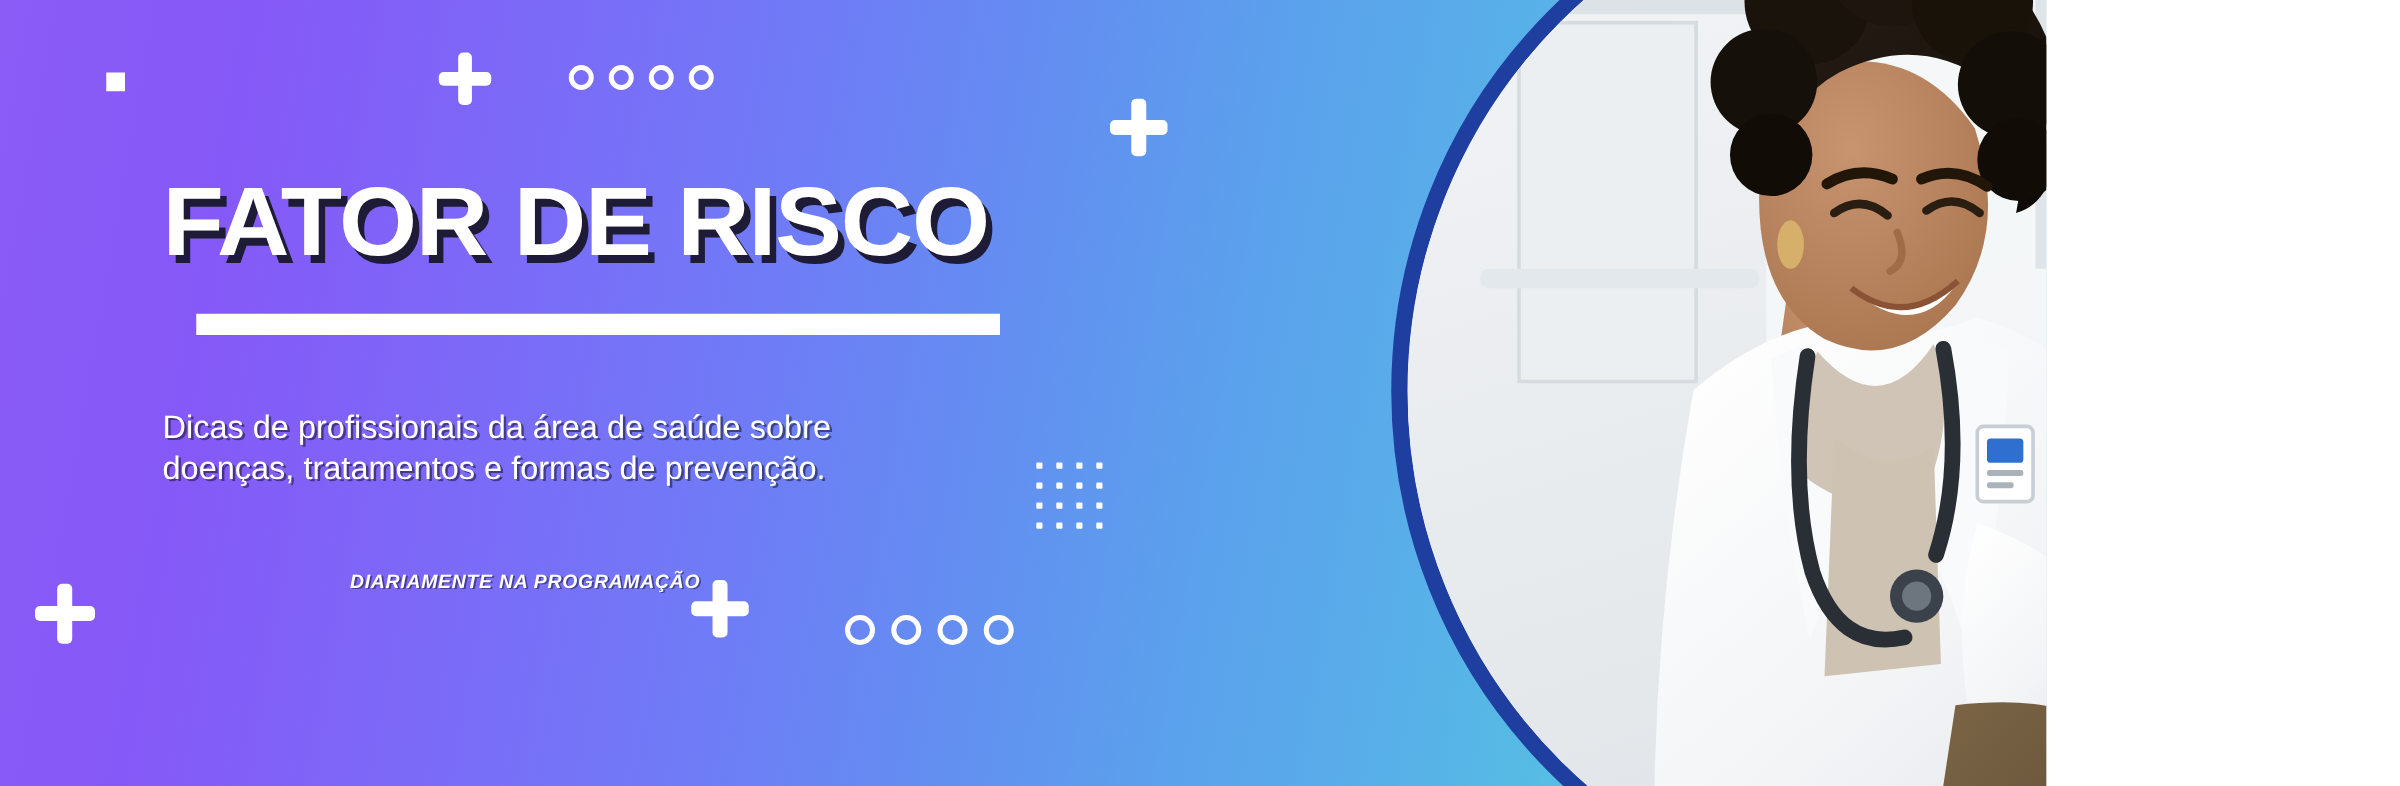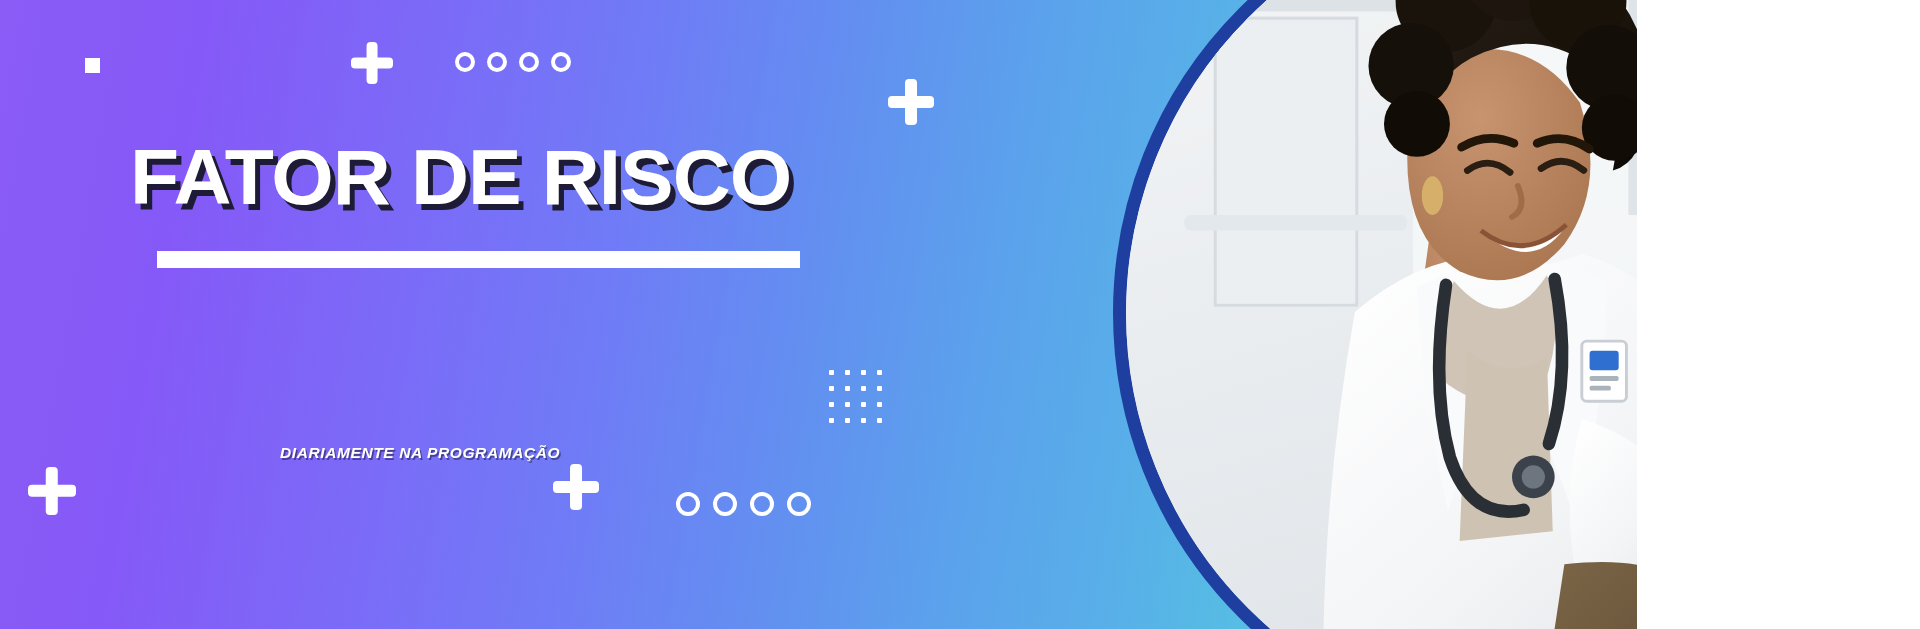--- a/index.html
+++ b/index.html
@@ -156,21 +156,21 @@
     bottom: 24px;
     font-family: "DejaVu Sans", sans-serif;
     font-size: 17px;
     font-weight: bold;
     font-style: italic;
     color: #FFC400;
     letter-spacing: -0.5px;
     line-height: 1;
   }
   .logo-caption {
-    margin-top: 14px;
+    margin-top: 27px;
     font-size: 15.5px;
     font-style: italic;
     font-weight: bold;
     letter-spacing: 0.6px;
     color: #ffffff;
     text-shadow: 1.5px 1.5px 0 rgba(20,18,48,0.5);
     white-space: nowrap;
   }
 
   
@@ -237,20 +237,21 @@
       <i></i>
       <i></i>
   </span>
 
   <div class="content">
 
     <h1 class="title">FATOR DE RISCO</h1>
 
     <div class="title-rule"></div>
 
+    <p class="subtitle">Dicas de profissionais da área de saúde sobre doenças, tratamentos e formas de prevenção.</p>
 
     <div class="logo-wrap">
       <div class="logo-caption">DIARIAMENTE NA PROGRAMAÇÃO</div>
     </div>
   </div>
 
   <div class="photo-ring">
     <div class="photo-inner">
       <svg class="photo-svg" viewBox="0 0 862 862" preserveAspectRatio="xMidYMid slice">
         <defs>

